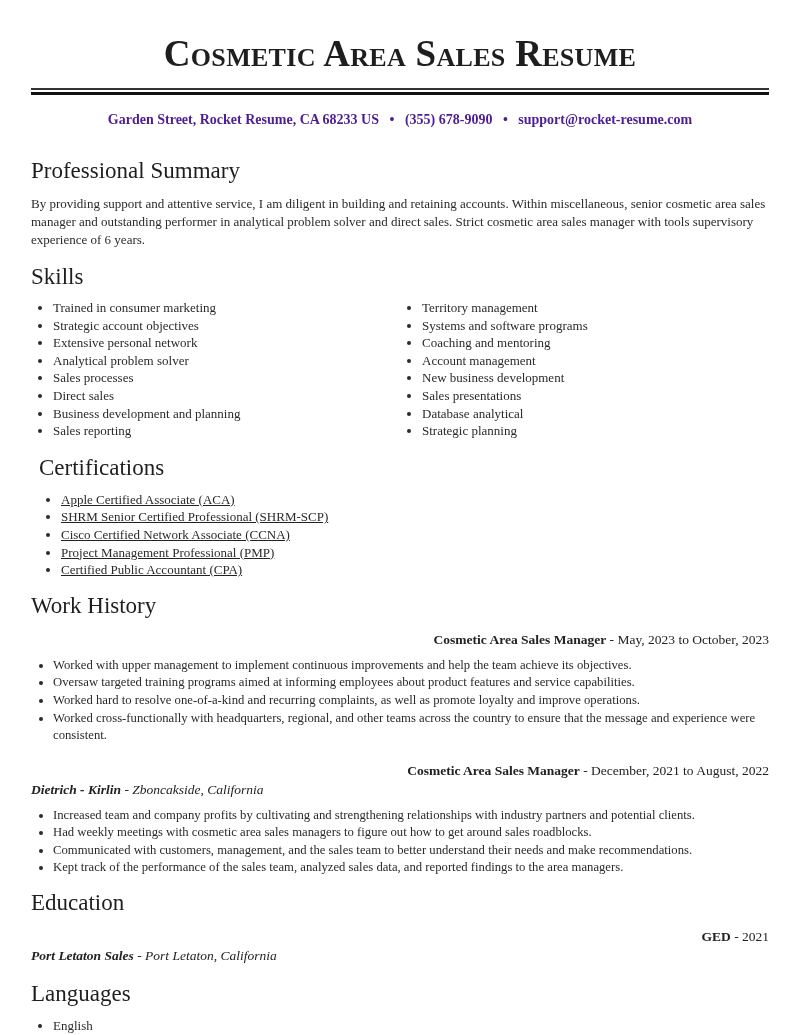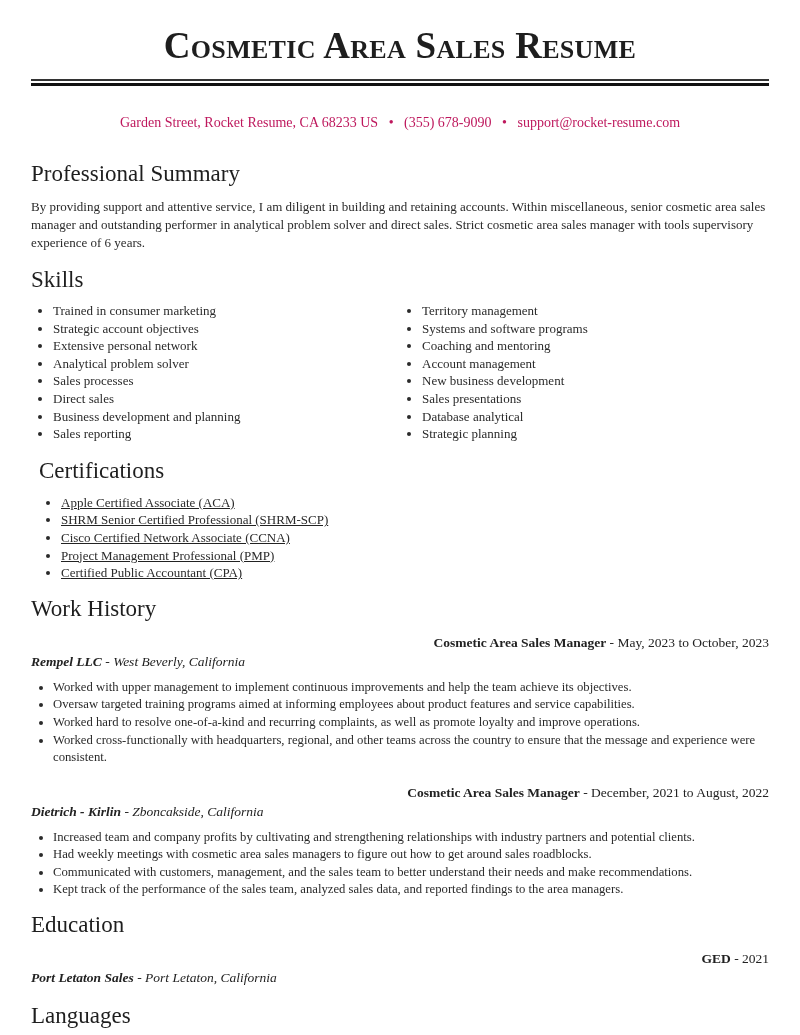--- a/index.html
+++ b/index.html
@@ -11,34 +11,35 @@
     color: #222222;
   }
   .page { padding: 0 31px; position: relative; }
   .title {
     text-align: center;
     font-family: "Liberation Serif", "DejaVu Serif", serif;
     font-weight: bold;
     font-variant: small-caps;
     font-size: 37px;
     letter-spacing: 0.3px;
-    margin: 4px;
+    margin: 12px;
     padding-top: 20px;
     line-height: 44px;
     color: #1e1e1e;
   }
   .rule-wrap { margin-top: 11px; }
   .rule-thin { height: 2px; background: #333; }
   .rule-thick { height: 3px; background: #111; margin-top: 2px; }
   .contact {
     text-align: center;
     font-size: 14px;
-    margin-top: 28px;
+    margin-top: 16px;
     line-height: 18px;
-    color: #be185d;
+    color: #4c1d95;
+    font-weight: bold;
   }
   .contact .sep { margin: 0 7px; }
   h2.section {
     font-family: "Liberation Serif", "DejaVu Serif", serif;
     font-weight: normal;
     font-size: 23px;
     margin: 0;
     line-height: 28px;
     color: #1e1e1e;
   }
@@ -127,23 +128,20 @@
     </ul>
   </section>
 
   <section style="margin-top:13px;">
     <h2 class="section">Work History</h2>
 
     <div class="job" style="margin-top:10px;">
       <div class="job-title-line">
         <b>Cosmetic Area Sales Manager</b><span> - </span><span>May, 2023 to October, 2023</span>
       </div>
-      <div class="job-company-line">
-        <b>Rempel LLC</b><span> - </span><span>West Beverly, California</span>
-      </div>
       <ul>
         <li>Worked with upper management to implement continuous improvements and help the team achieve its objectives.</li>
         <li>Oversaw targeted training programs aimed at informing employees about product features and service capabilities.</li>
         <li>Worked hard to resolve one-of-a-kind and recurring complaints, as well as promote loyalty and improve operations.</li>
         <li>Worked cross-functionally with headquarters, regional, and other teams across the country to ensure that the message and experience were consistent.</li>
       </ul>
     </div>
 
     <div class="job" style="margin-top:16px;">
       <div class="job-title-line">

